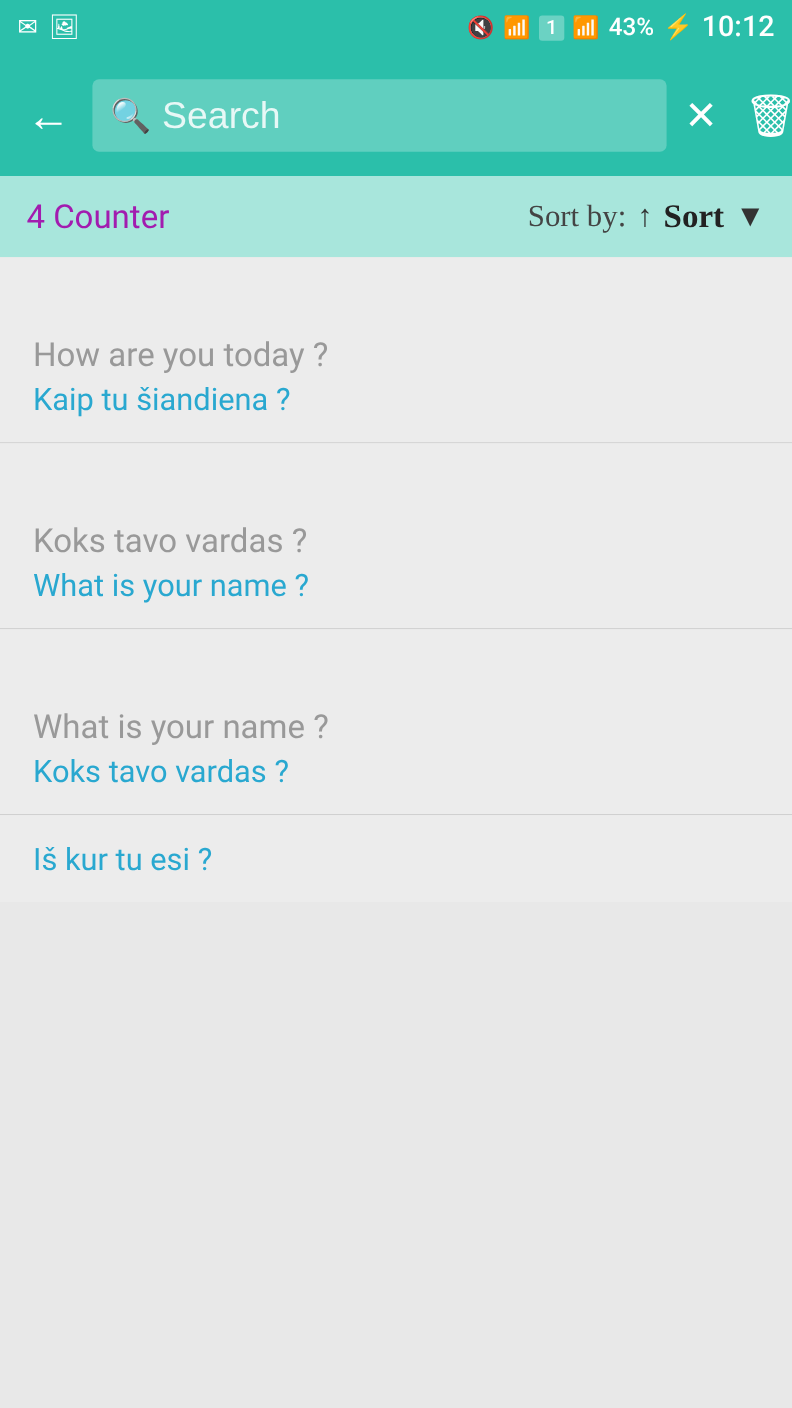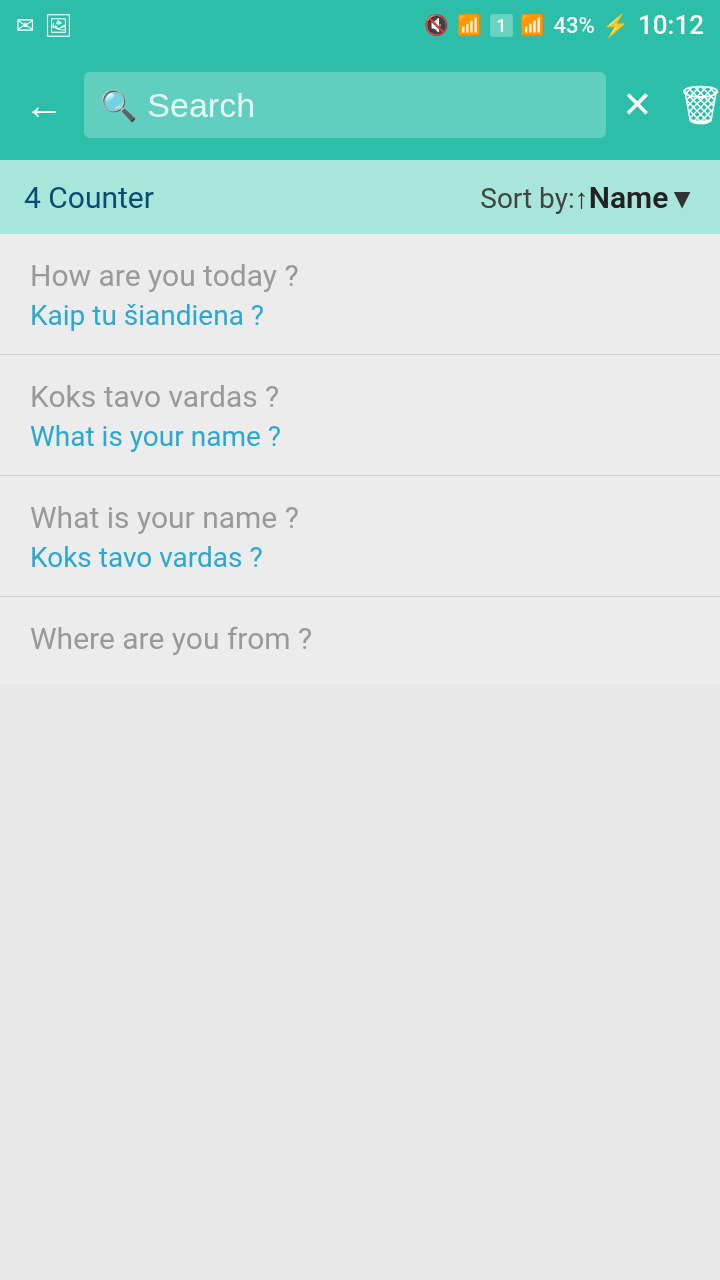--- a/index.html
+++ b/index.html
@@ -97,27 +97,29 @@
     .sort-bar {
       width: 720px;
       height: 74px;
       background: #a8e6dc;
       display: flex;
       align-items: center;
       padding: 0 24px;
     }
     .counter-label {
       font-size: 30px;
-      color: #0c4a6e;
+      color: #a21caf;
       font-weight: 400;
     }
     .sort-section {
       margin-left: auto;
       display: flex;
-      align-items: flex-end;
+      align-items: center;
+      gap: 10px;
+      font-family: Liberation Serif, serif;
     }
     .sort-by-label {
       font-size: 28px;
       color: #444;
     }
     .sort-arrow {
       font-size: 28px;
       color: #333;
       font-weight: bold;
     }
@@ -144,20 +146,21 @@
       cursor: pointer;
     }
     .list-item:last-child {
       border-bottom: none;
     }
     .item-primary {
       font-size: 30px;
       color: #999;
       font-weight: 400;
       margin-bottom: 6px;
+      margin-top: 48px;
     }
     .item-secondary {
       font-size: 28px;
       color: #29a8d0;
       font-weight: 400;
     }
   </style>
 </head>
 <body>
 
@@ -191,34 +194,34 @@
   <div class="trash-btn">
     <span>🗑</span>
   </div>
 </div>
 
 <div class="sort-bar">
   <span class="counter-label">4 Counter</span>
   <div class="sort-section">
     <span class="sort-by-label">Sort by:</span>
     <span class="sort-arrow">↑</span>
-    <span class="sort-name">Name</span>
+    <span class="sort-name">Sort</span>
     <span class="dropdown-arrow">▼</span>
   </div>
 </div>
 
 <div class="list-container">
 <div class="list-item">
       <div class="item-primary">How are you today ?</div>
       <div class="item-secondary">Kaip tu šiandiena ?</div>
     </div>
     <div class="list-item">
       <div class="item-primary">Koks tavo vardas ?</div>
       <div class="item-secondary">What is your name ?</div>
     </div>
     <div class="list-item">
       <div class="item-primary">What is your name ?</div>
       <div class="item-secondary">Koks tavo vardas ?</div>
     </div>
     <div class="list-item">
-      <div class="item-primary">Where are you from ?</div>
+      <div class="item-secondary">Iš kur tu esi ?</div>
     </div>
   </div>
 
 </body></html>

